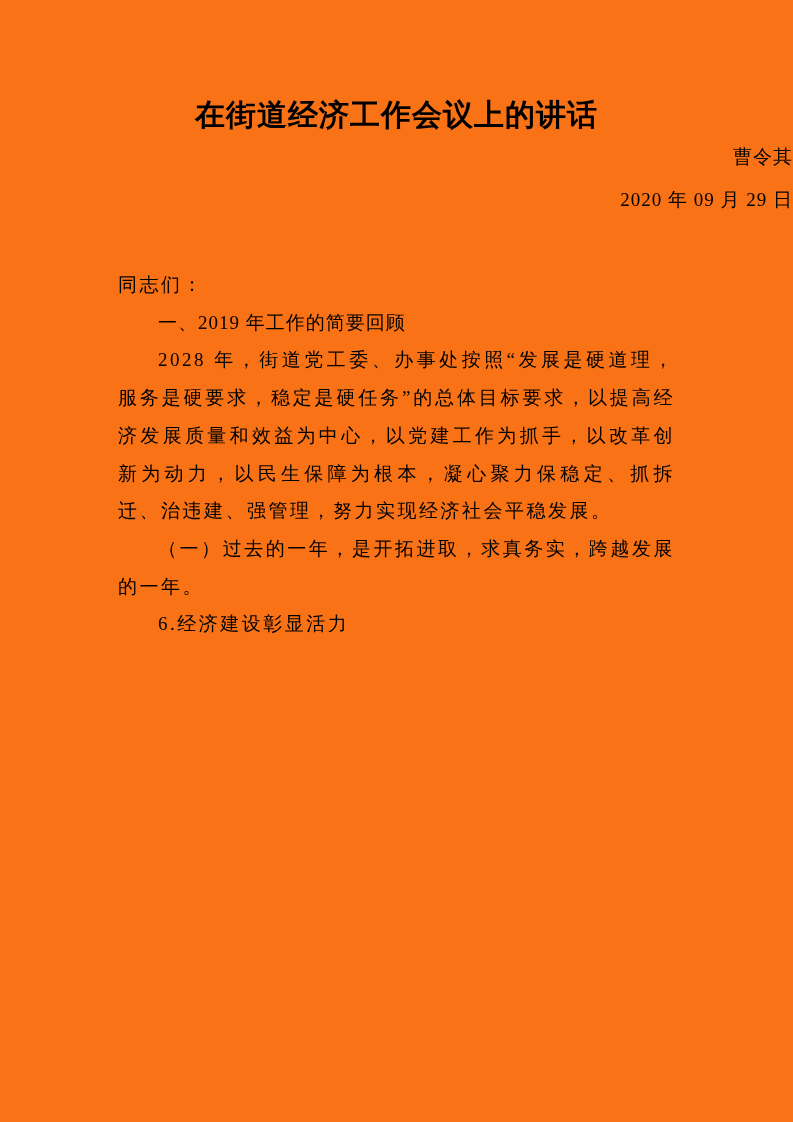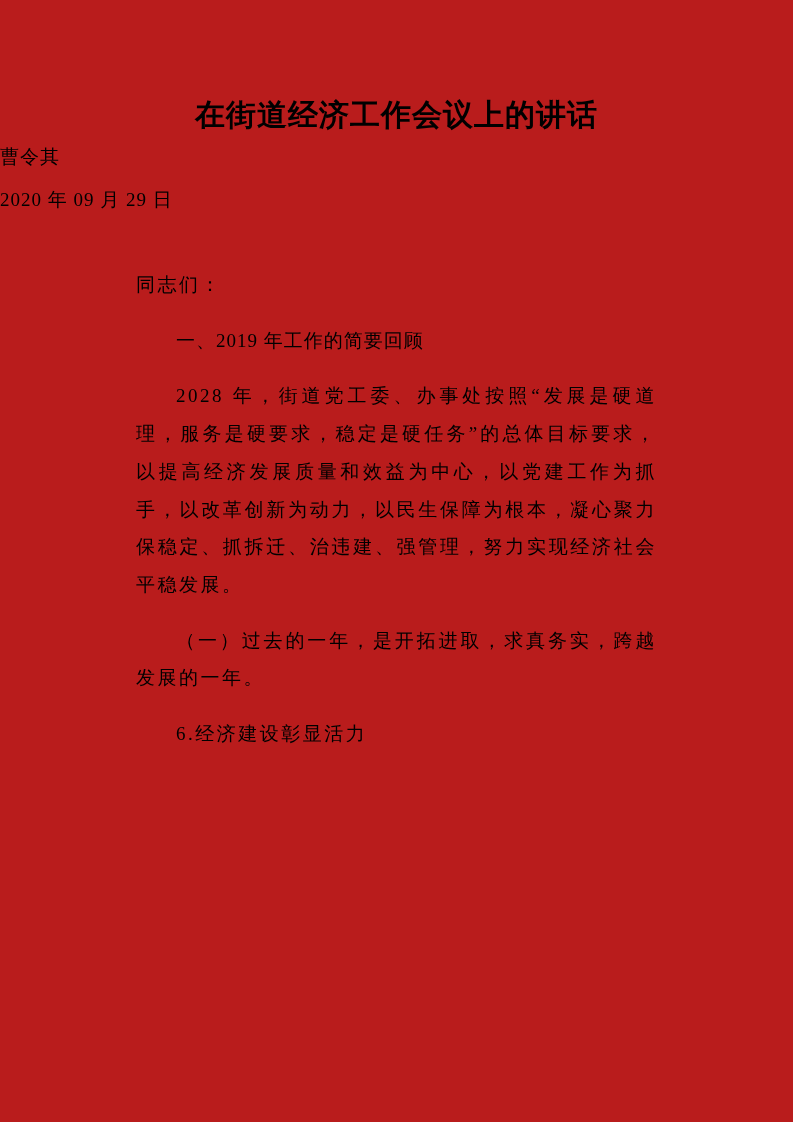--- a/index.html
+++ b/index.html
@@ -4,51 +4,51 @@
 <style>
   html, body {
     margin: 0;
     padding: 0;
     background: #ffffff;
   }
   .page {
     position: relative;
     width: 793px;
     height: 1122px;
-    background: #b91c1c;
+    background: #f97316;
     overflow: hidden;
     color: #000000;
     font-family: "Liberation Serif", "DejaVu Serif", serif;
   }
   .doc-title {
     margin: 0;
     padding-top: 95px;
     text-align: center;
     font-size: 30px;
     line-height: 40px;
     font-weight: bold;
     letter-spacing: 1px;
   }
   .byline {
-    text-align: left;
+    text-align: right;
     font-size: 19px;
     line-height: 43px;
     letter-spacing: 1px;
   }
   .doc-body {
     width: 557px;
     margin: 45px auto 0 auto;
     font-size: 19px;
     line-height: 37.7px;
     text-align: justify;
     text-justify: inter-character;
     letter-spacing: 2.5px;
   }
   .doc-body p, .doc-body h2 {
-    margin: 18px;
+    margin: 0;
     padding: 0;
     font-size: 19px;
     font-weight: normal;
   }
   .indent {
     text-indent: 40px;
   }
   .section-heading {
     font-family: Liberation Serif, serif;
     font-weight: bold;

